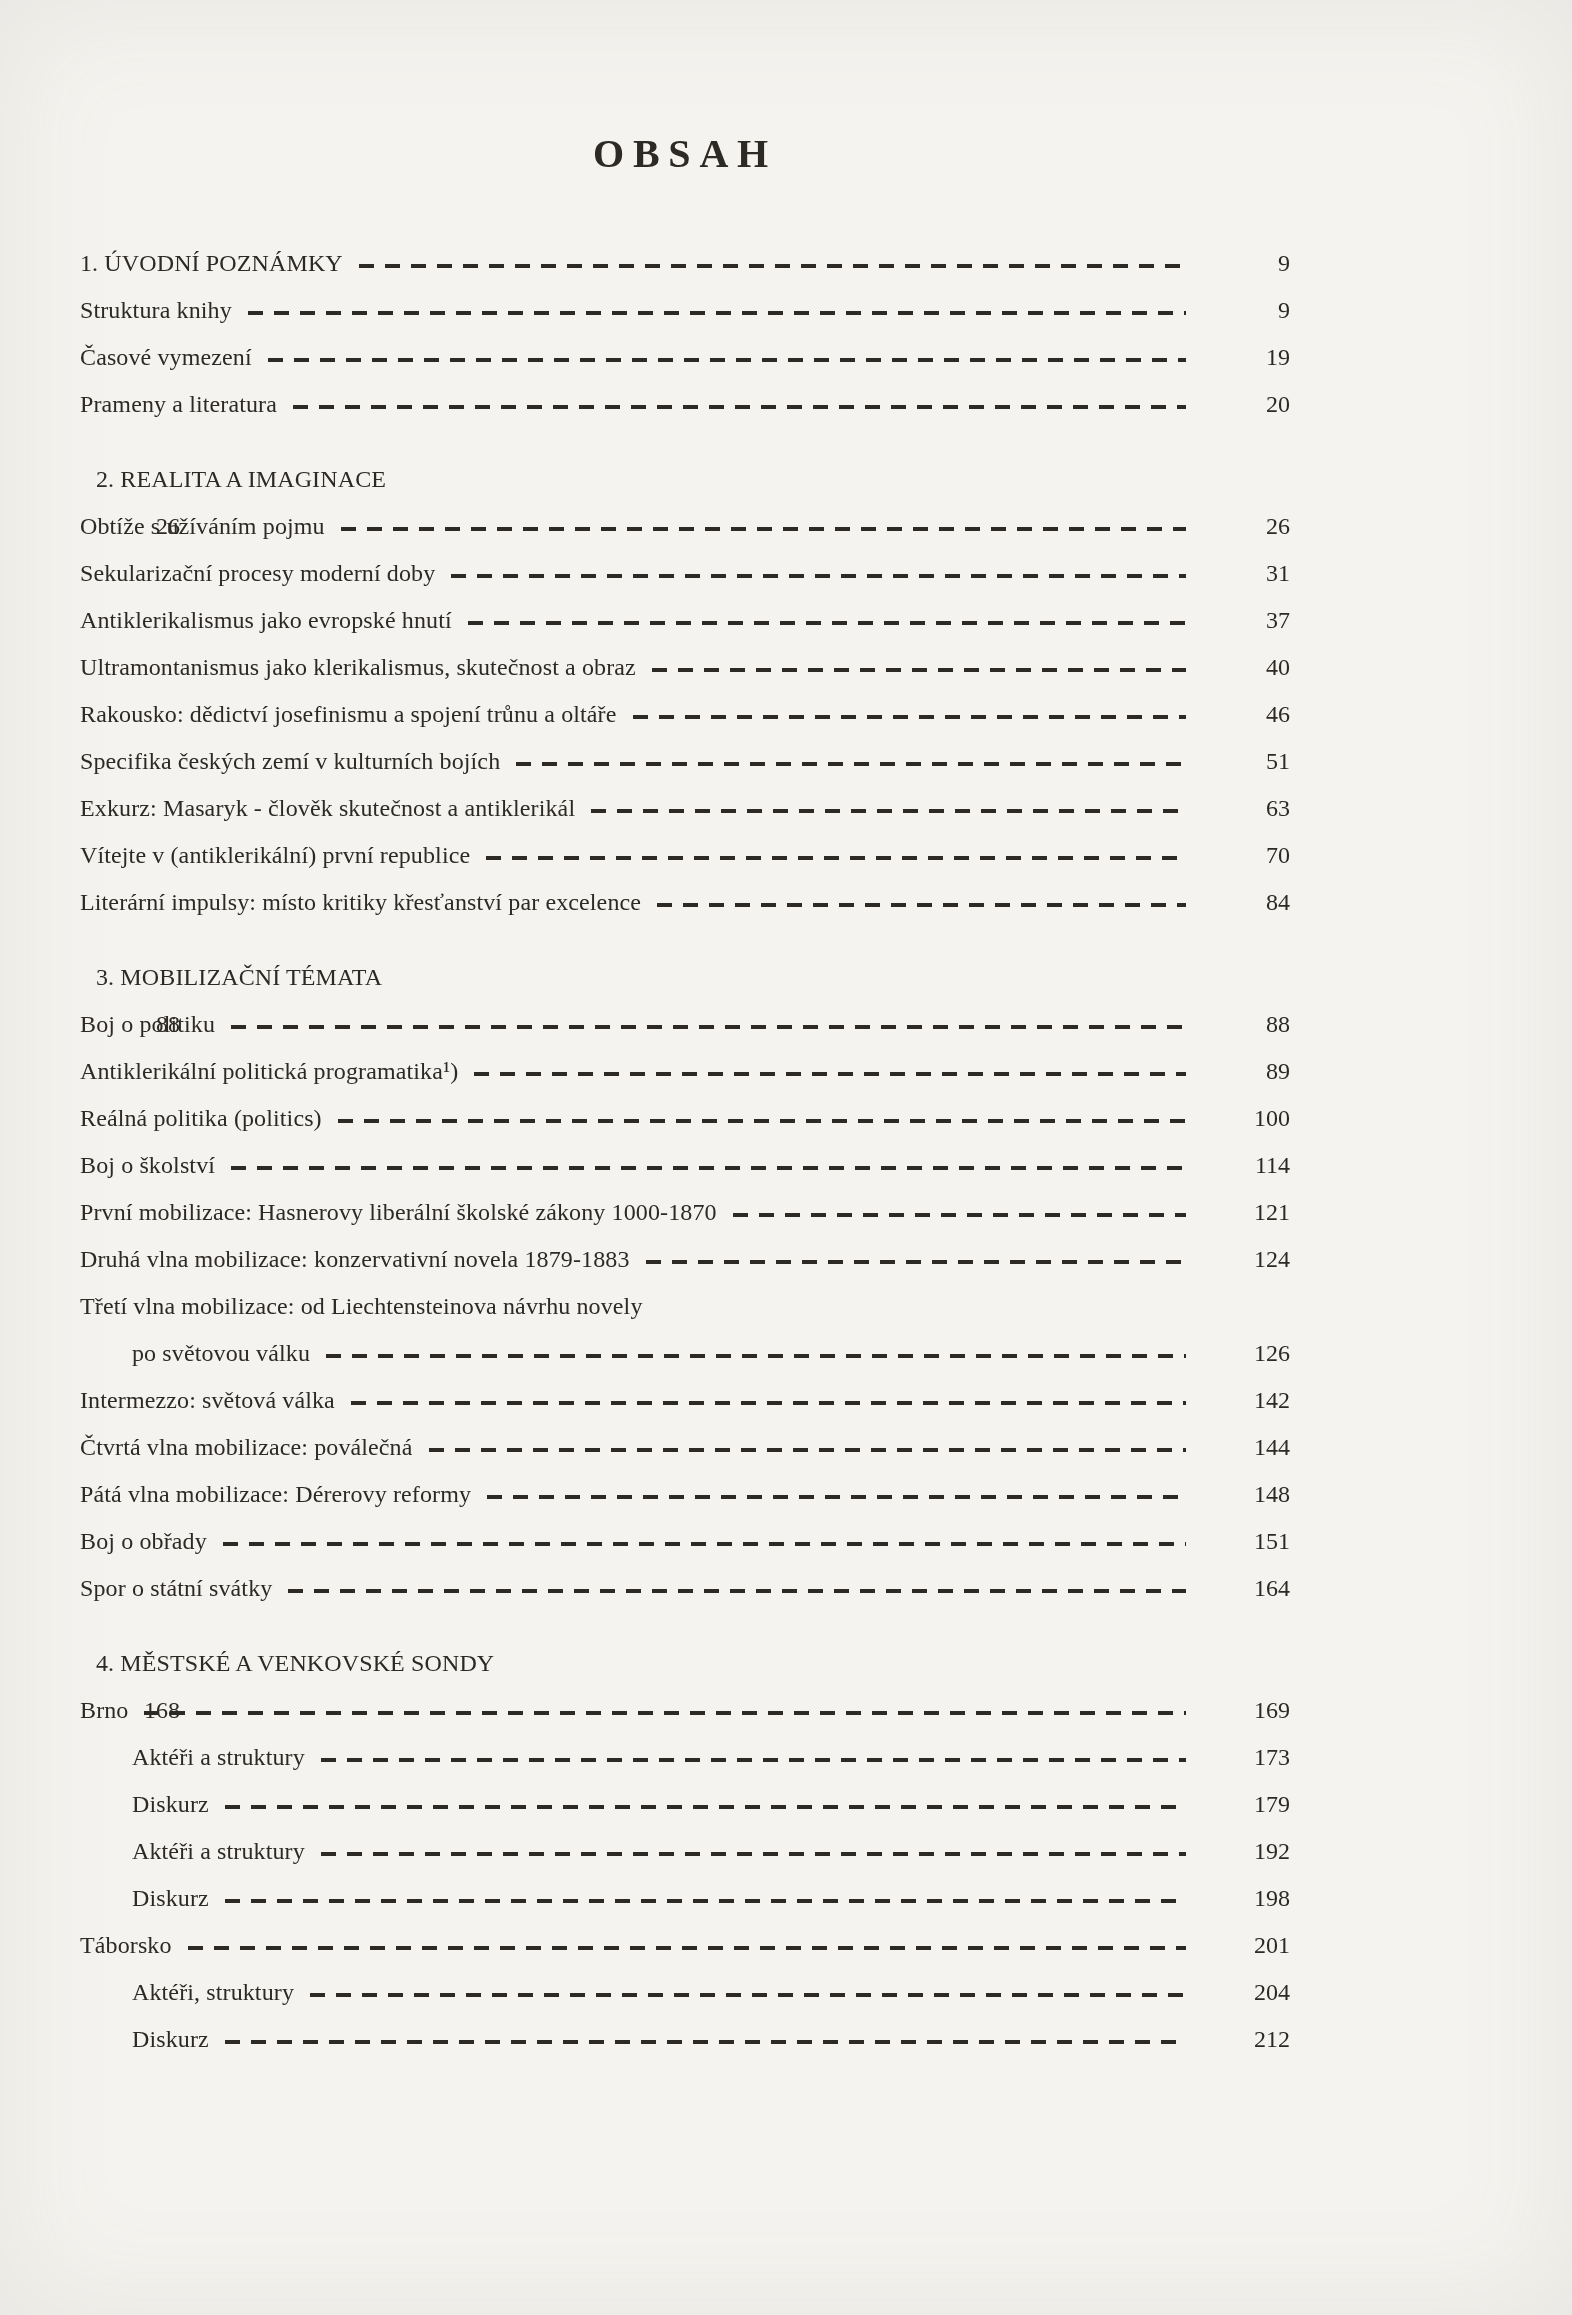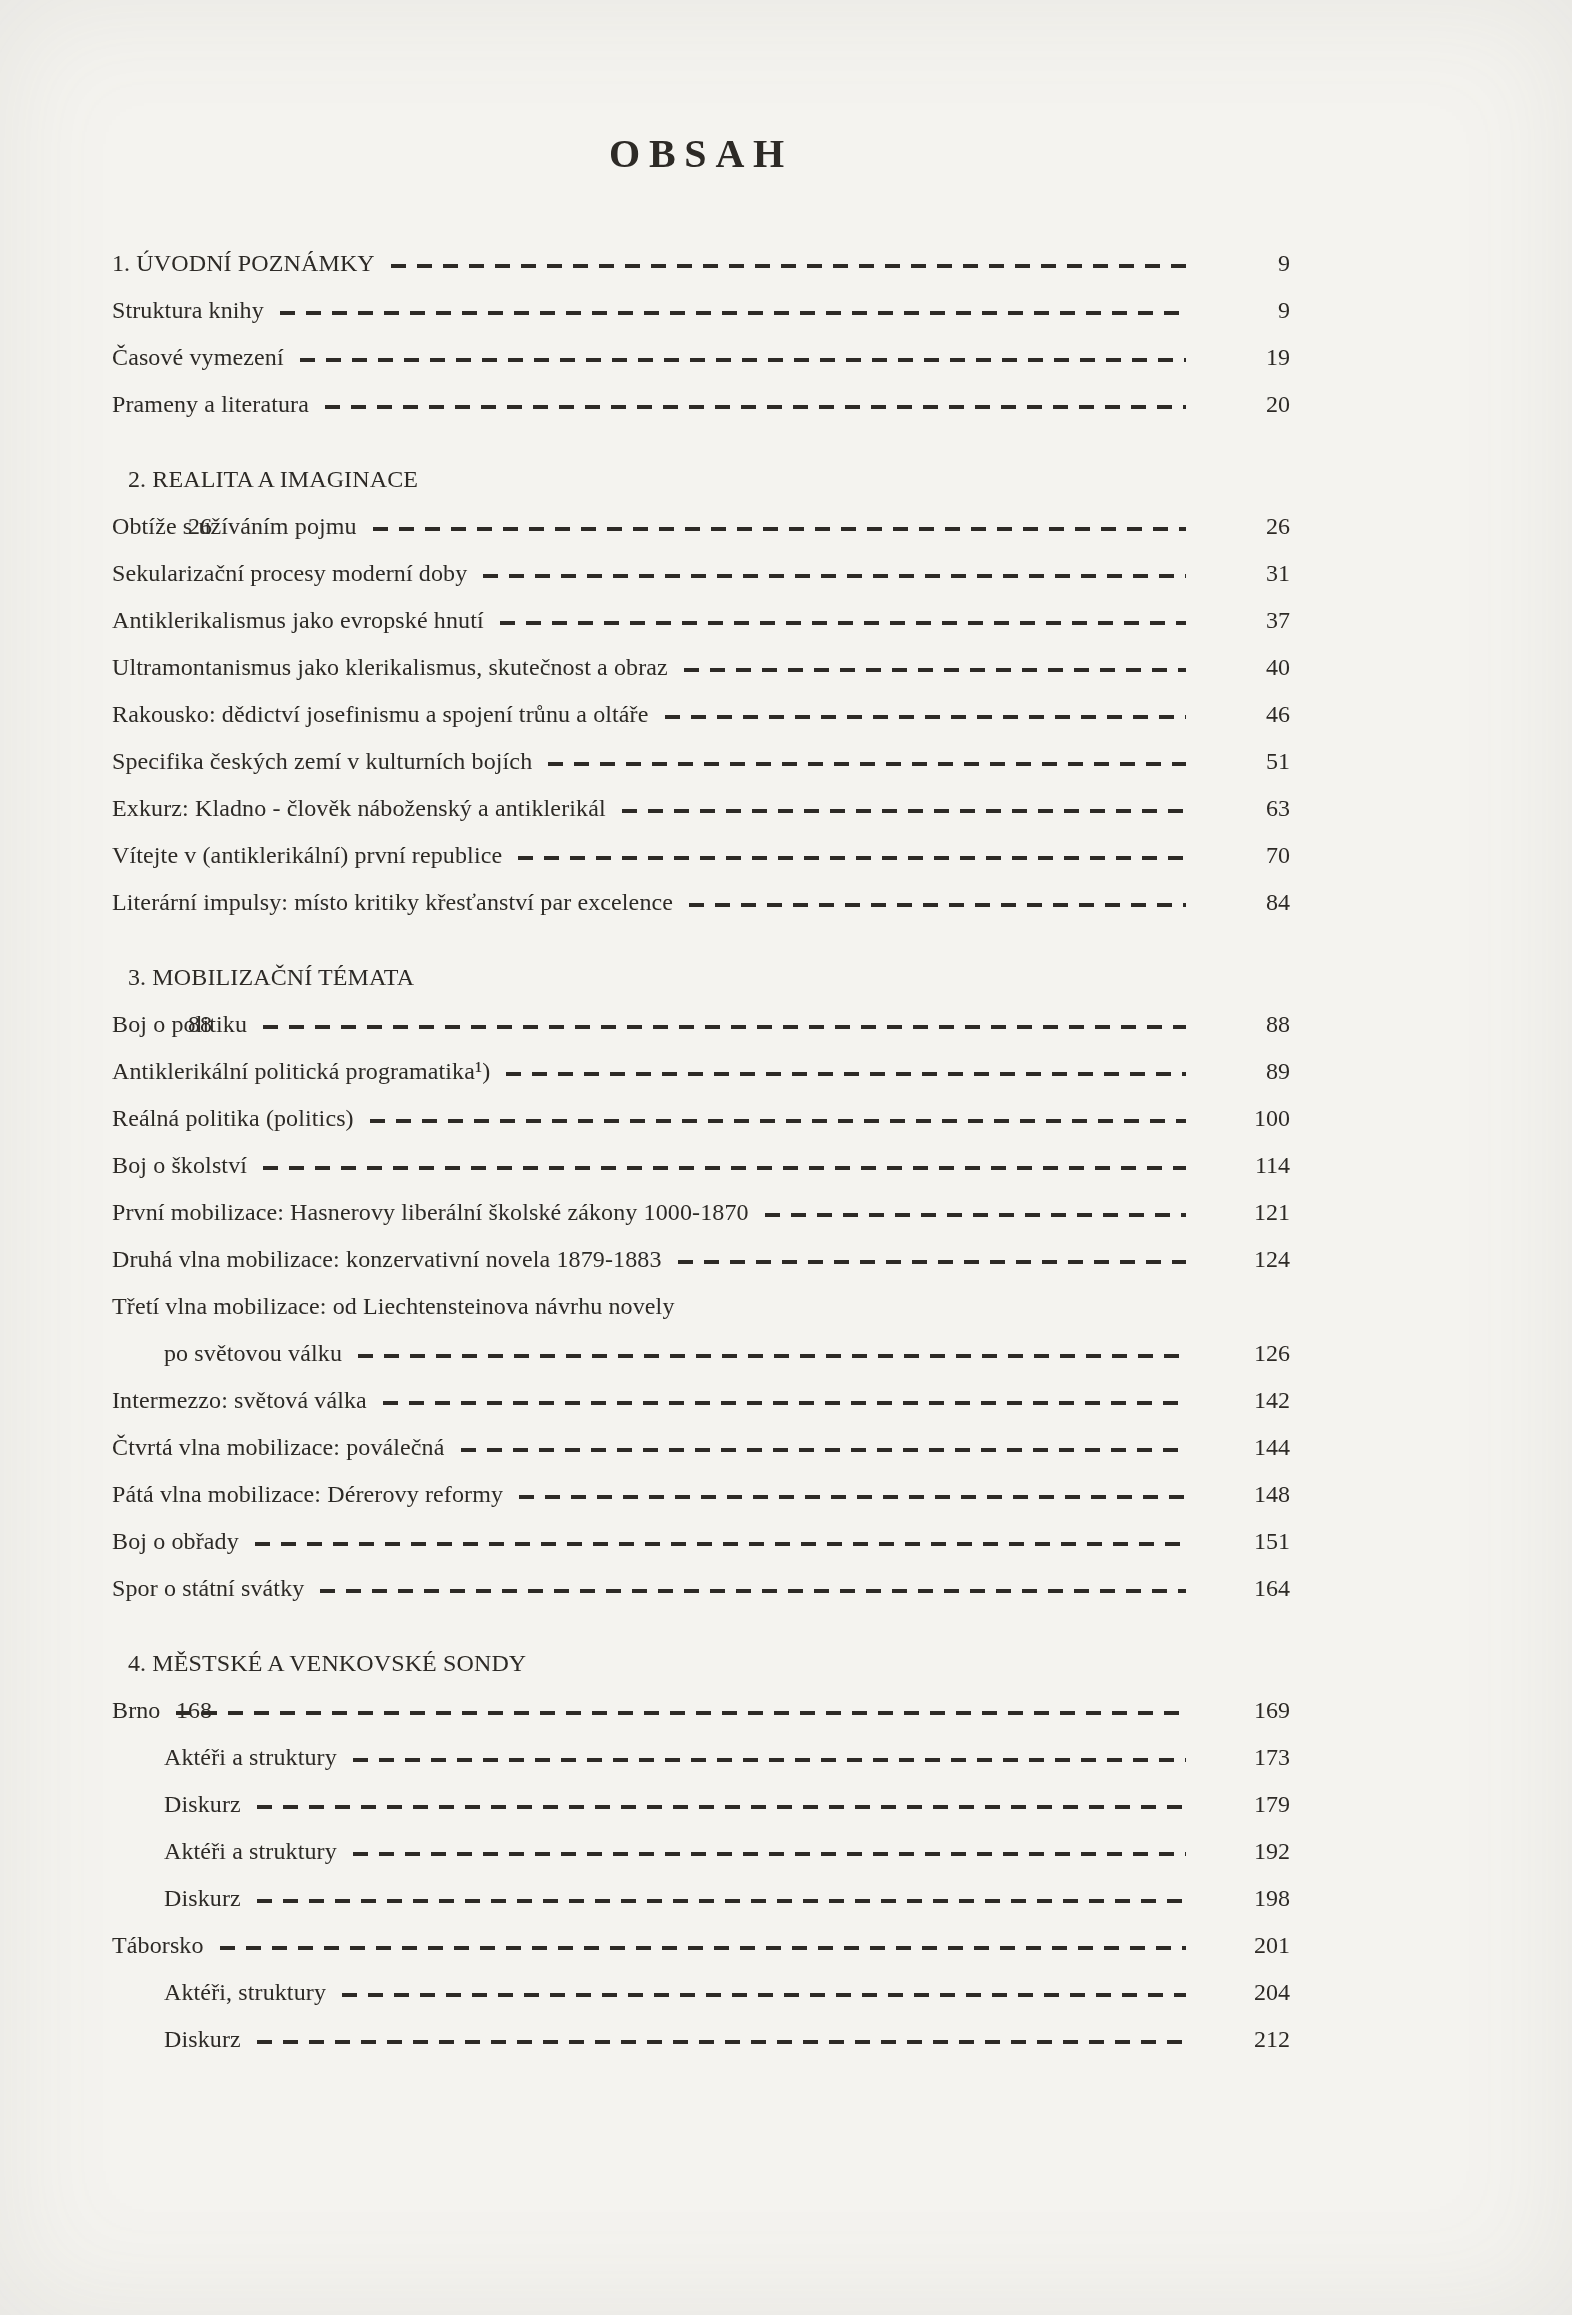--- a/index.html
+++ b/index.html
@@ -10,21 +10,21 @@
     width: 1572px;
     height: 2315px;
     overflow: hidden;
     background: var(--paper, #f4f3ef);
   }
   .page {
     position: relative;
     width: 1572px;
     height: 2315px;
     box-sizing: border-box;
-    padding: 128px 282px 0 112px;
+    padding: 128px 282px 0 80px;
     font-family: "Liberation Serif", "DejaVu Serif", serif;
     color: var(--ink, #2d2a26);
     
     box-shadow: inset 0 0 120px rgba(120,115,105,0.10);
   }
   .title {
     text-align: center;
     font-size: 40px;
     line-height: 52px;
     letter-spacing: 0.22em;
@@ -125,21 +125,21 @@
         <span class="label">Rakousko: dědictví josefinismu a spojení trůnu a oltáře</span>
         <span class="leader"></span>
         <span class="pagenum">46</span>
       </div>
       <div class="row">
         <span class="label">Specifika českých zemí v kulturních bojích</span>
         <span class="leader"></span>
         <span class="pagenum">51</span>
       </div>
       <div class="row">
-        <span class="label">Exkurz: Kladno - člověk náboženský a antiklerikál</span>
+        <span class="label">Exkurz: Masaryk - člověk skutečnost a antiklerikál</span>
         <span class="leader"></span>
         <span class="pagenum">63</span>
       </div>
       <div class="row">
         <span class="label">Vítejte v (antiklerikální) první republice</span>
         <span class="leader"></span>
         <span class="pagenum">70</span>
       </div>
       <div class="row">
         <span class="label">Literární impulsy: místo kritiky křesťanství par excelence</span>

